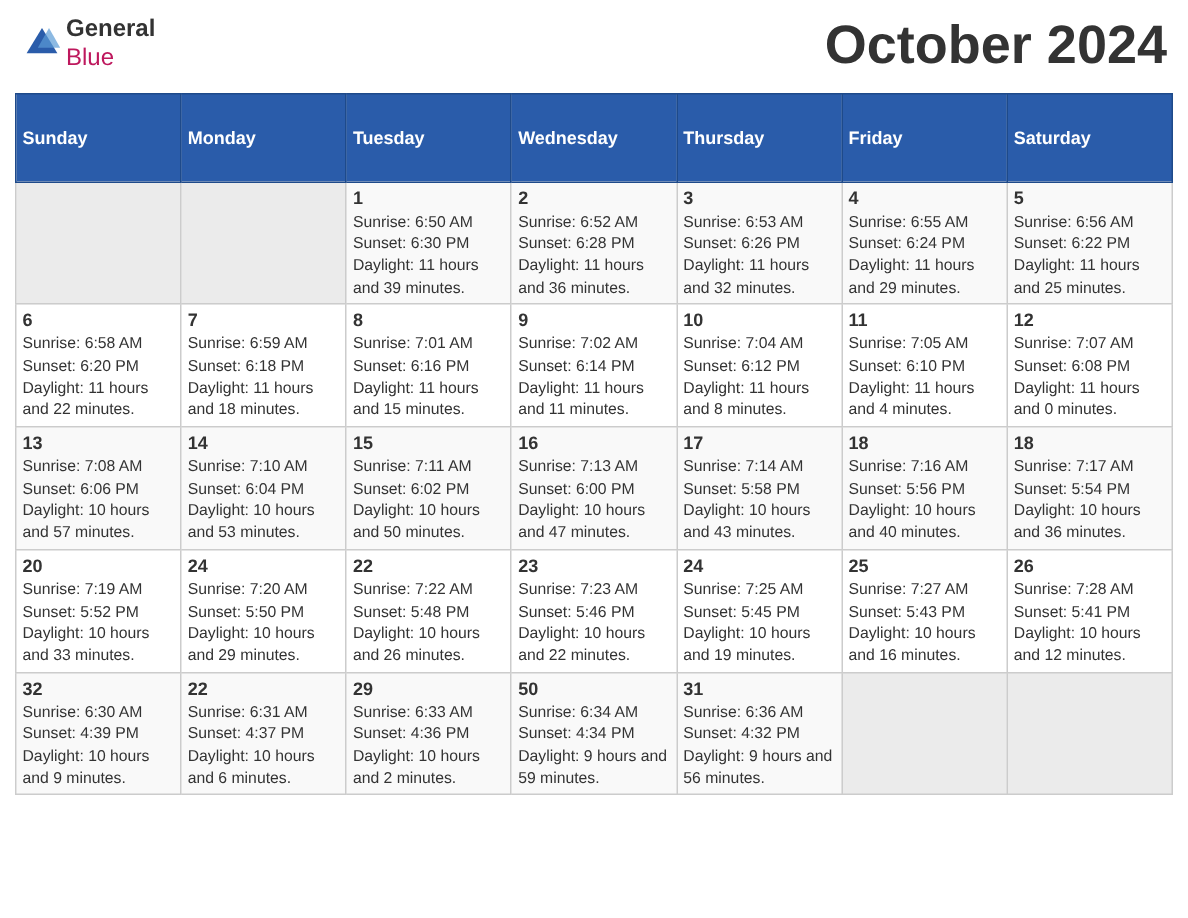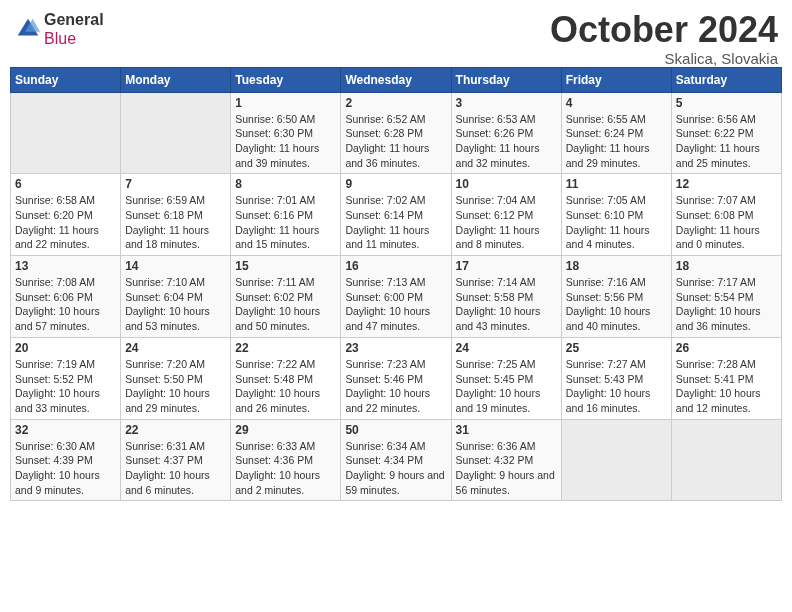--- a/index.html
+++ b/index.html
@@ -7,21 +7,21 @@
       font-family: Arial, sans-serif;
       background: #fff;
       width: 792px;
       min-height: 612px;
       padding: 10px;
     }
     .header {
       display: flex;
       justify-content: space-between;
       align-items: flex-start;
-      margin-bottom: 0;
+      margin-bottom: 12px;
       padding: 0 4px;
     }
     .logo {
       display: flex;
       align-items: center;
       gap: 2px;
     }
     .logo-text {
       display: flex;
       flex-direction: column;
@@ -45,21 +45,21 @@
       color: #555;
     }
     table {
       width: 100%;
       border-collapse: collapse;
       font-size: 11px;
     }
     thead tr th {
       background: #2a5caa;
       color: #fff;
-      padding: 5px 4px;
+      padding: 22px 4px;
       font-size: 12px;
       font-weight: bold;
       text-align: left;
       border: 1px solid #1e4a8a;
     }
     tbody tr td {
       border: 1px solid #ccc;
       vertical-align: top;
       padding: 3px 4px;
       width: calc(100% / 7);
@@ -96,21 +96,20 @@
       <polygon points="15,4 26,22 4,22" fill="#2a5caa"></polygon>
       <polygon points="20,4 28,18 12,18" fill="#5b9bd5" opacity="0.7"></polygon>
     </svg>
     <div class="logo-text">
       <span style="font-size:16px;font-weight:bold;color:#333;line-height:1.2;">General</span>
       <span style="font-size:16px;font-weight:normal;color:#be185d;line-height:1.2;">Blue</span>
     </div>
   </div>
   <div class="title-block">
     <div class="month-title">October 2024</div>
-    <div class="location">Skalica, Slovakia</div>
   </div>
 </div>
 
 <table>
   <thead>
     <tr>
     <th>Sunday</th>
         <th>Monday</th>
         <th>Tuesday</th>
         <th>Wednesday</th>

